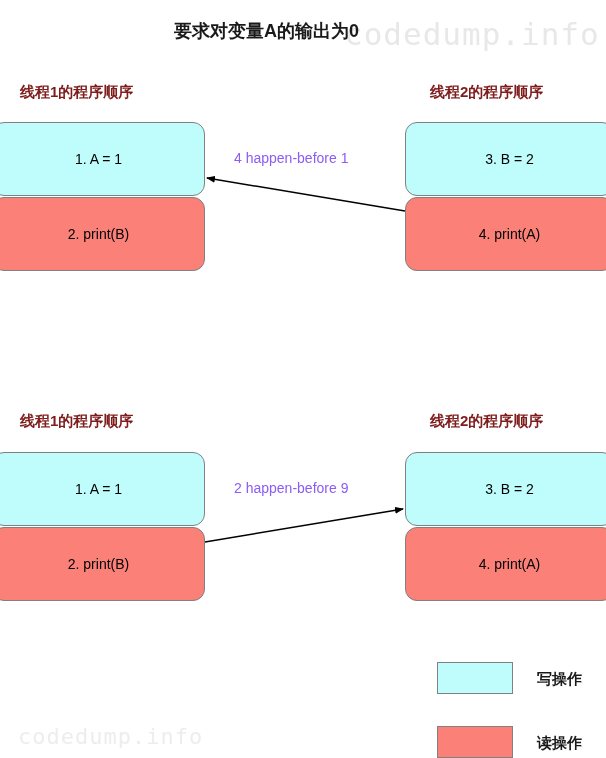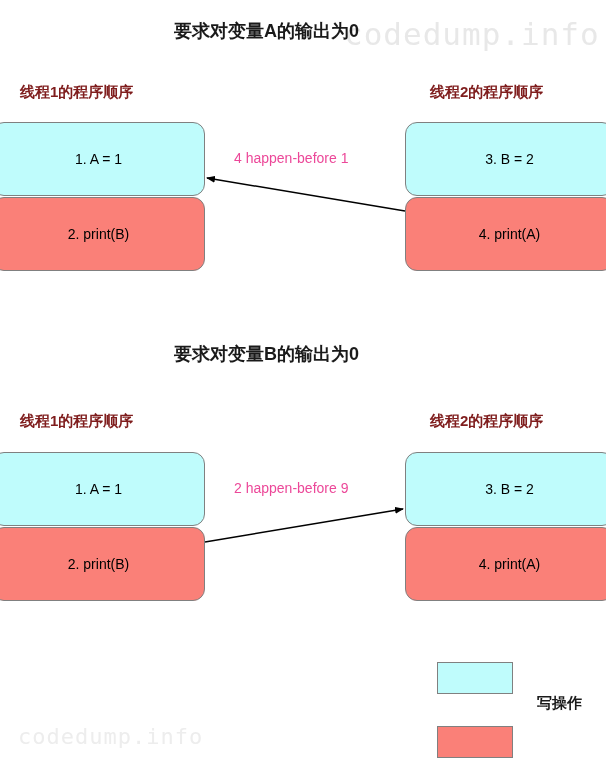--- a/index.html
+++ b/index.html
@@ -87,39 +87,38 @@
     left: 0; top: 0;
     width: 606px;
     height: 758px;
     pointer-events: none;
   }
 
   
   .arrow-caption {
     position: absolute;
     font-size: 14px;
-    color: #ec4899;
+    color: #8b5cf6;
     white-space: nowrap;
   }
 
   
   .legend-swatch {
     position: absolute;
     box-sizing: border-box;
     border: 1px solid #808080;
     width: 76px;
     height: 32px;
   }
   .legend-label {
     position: absolute;
     font-size: 15px;
     font-weight: bold;
     color: #1a1a1a;
     white-space: nowrap;
-    margin-top: 24px;
   }
 </style>
 </head>
 <body>
 
 <div class="canvas">
 
   <div class="watermark watermark-top">codedump.info</div>
   <div class="watermark watermark-bottom">codedump.info</div>
 
@@ -141,21 +140,20 @@
       <marker id="arrowhead-left" markerWidth="9" markerHeight="7" refX="8" refY="3.5" orient="auto" markerUnits="userSpaceOnUse">
         <polygon points="9 0, 9 7, 0 3.5" fill="#000000"></polygon>
       </marker>
       <marker id="arrowhead-right" markerWidth="9" markerHeight="7" refX="8" refY="3.5" orient="auto" markerUnits="userSpaceOnUse">
         <polygon points="0 0, 9 3.5, 0 7" fill="#000000"></polygon>
       </marker>
     </defs>
     <line x1="405" y1="203" x2="207" y2="170" stroke="#000000" stroke-width="1.4" marker-end="url(#arrowhead-right)"></line>
   </svg>
 
-  <div class="section-title" id="title-b">要求对变量B的输出为0</div>
 
   <div class="thread-label" style="left:20px; top:404px;">线程1的程序顺序</div>
   <div class="thread-label" style="left:430px; top:404px;">线程2的程序顺序</div>
 
   <div class="op-box op-write" style="left:-8px; top:444px; width:213px; height:74px;">1. A = 1</div>
   <div class="op-box op-read" style="left:-8px; top:519px; width:213px; height:74px;">2. print(B)</div>
 
   <div class="op-box op-write" style="left:405px; top:444px; width:209px; height:74px;">3. B = 2</div>
   <div class="op-box op-read" style="left:405px; top:519px; width:209px; height:74px;">4. print(A)</div>
 

